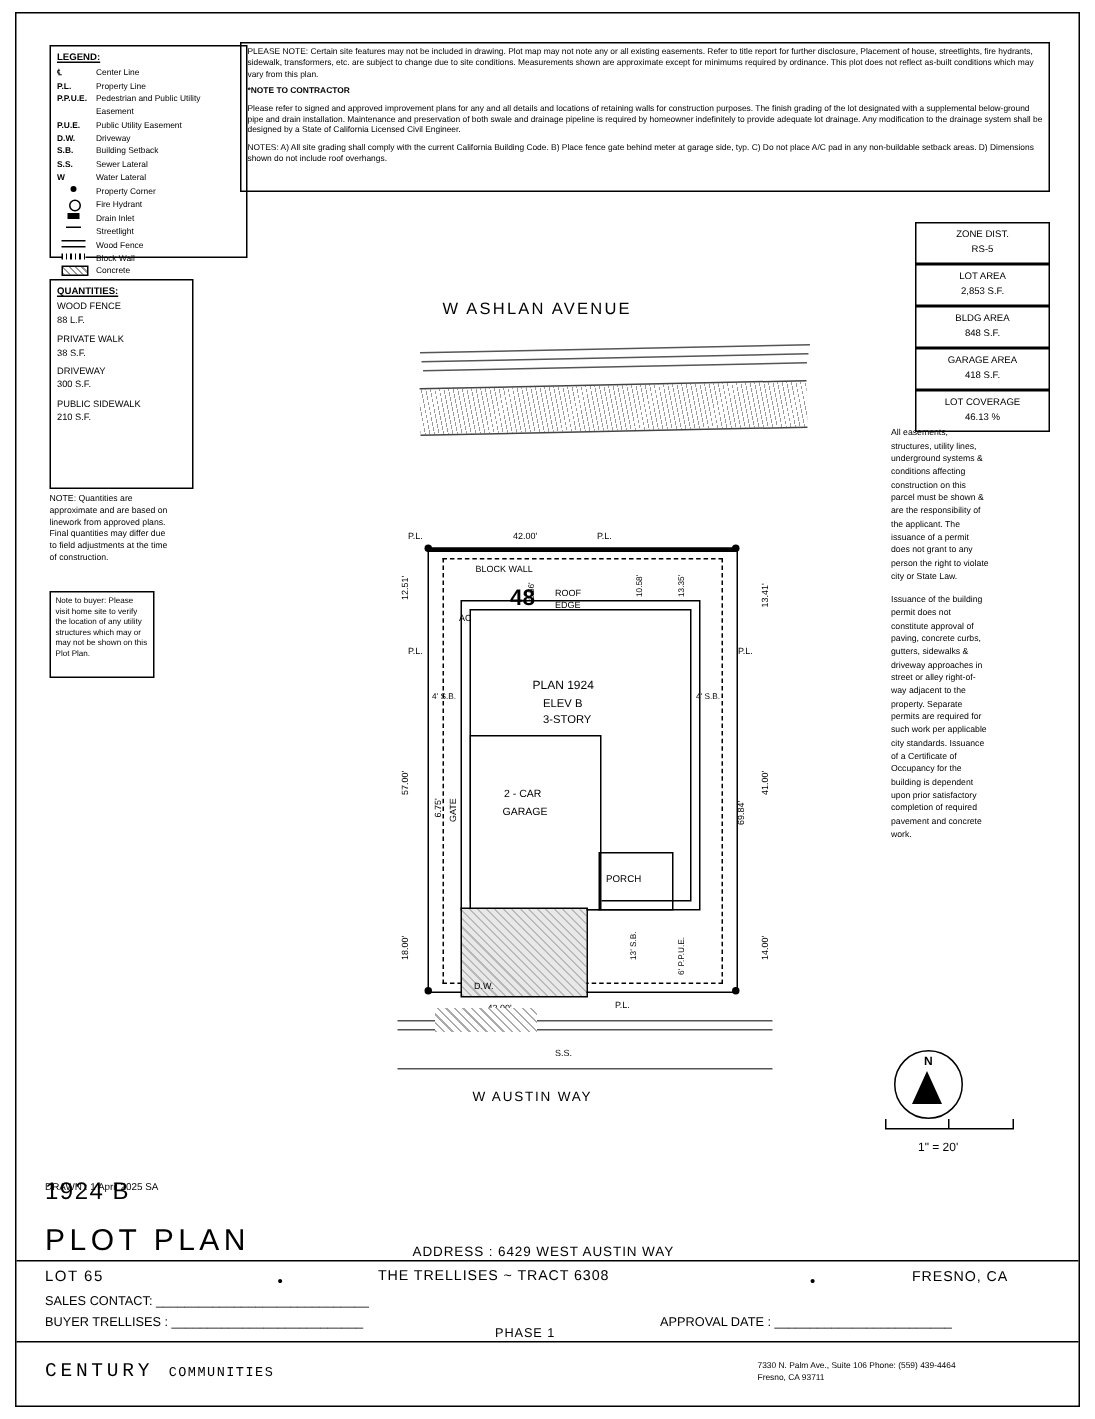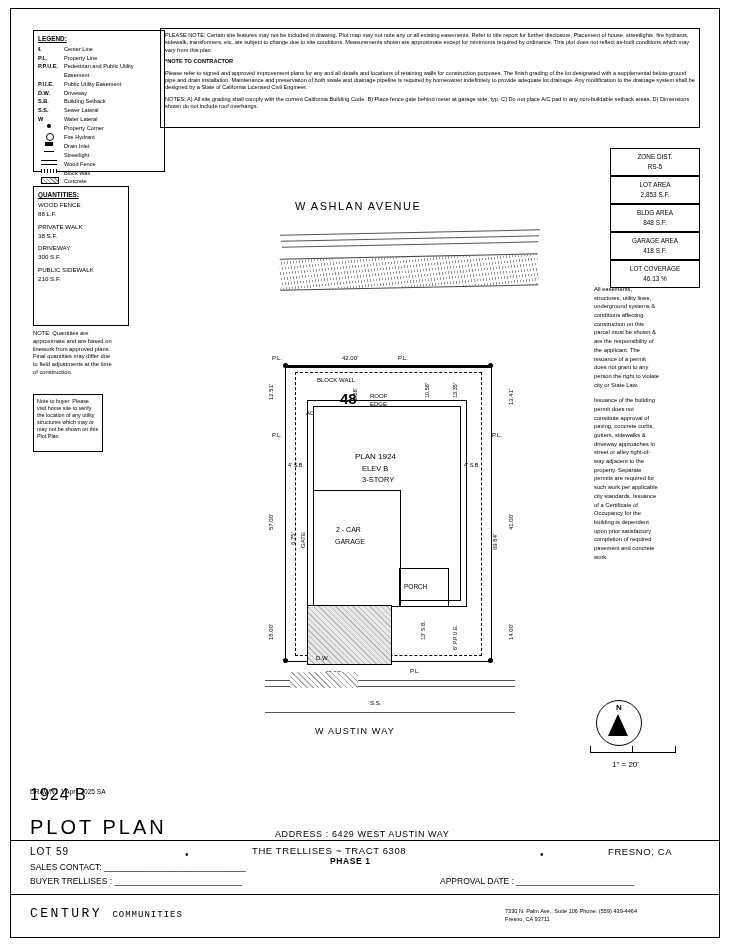--- a/index.html
+++ b/index.html
@@ -216,21 +216,21 @@
   #drawn { position: absolute; left: 30px; top: 788px; font-size: 6.6px; }
   #planno { position: absolute; left: 30px; top: 786px; font-size: 16px; letter-spacing: 1px; }
   #plottitle { position: absolute; left: 30px; top: 816px; font-size: 20px; letter-spacing: 3px; }
   #addressline { position: absolute; left: 275px; top: 829px; font-size: 9px; letter-spacing: 0.6px; }
 
   .hr { position: absolute; height: 1px; background: #000; }
 
   #lot48 { position: absolute; left: 30px; top: 846px; font-size: 10px; letter-spacing: 1px; }
   #dot1 { position: absolute; left: 185px; top: 849px; font-size: 10px; }
   #tract { position: absolute; left: 252px; top: 845px; font-size: 9.5px; letter-spacing: 0.6px; }
-  #phase { position: absolute; left: 330px; top: 856px; font-size: 8.5px; letter-spacing: 0.6px; font-weight: bold; }
+  #phase { position: absolute; left: 330px; top: 883px; font-size: 8.5px; letter-spacing: 0.6px; }
   #dot2 { position: absolute; left: 540px; top: 849px; font-size: 10px; }
   #fresno { position: absolute; left: 608px; top: 846px; font-size: 9.5px; letter-spacing: 0.6px; }
 
   #salescontact { position: absolute; left: 30px; top: 862px; font-size: 8.5px; }
   #buyersig { position: absolute; left: 30px; top: 876px; font-size: 8.5px; }
   #approval { position: absolute; left: 440px; top: 876px; font-size: 8.5px; }
 
   #century { position: absolute; left: 30px; top: 906px; font-size: 13px; letter-spacing: 2.5px; font-family: Liberation Mono, monospace; }
   #century .cc { font-size: 9px; letter-spacing: 1px; }
   #addr-right { position: absolute; left: 505px; top: 908px; font-size: 5.6px; line-height: 1.4; }
@@ -468,21 +468,21 @@
 
 
   <div id="drawn">DRAWN :  1 April 2025  SA</div>
   <div id="planno">1924  B</div>
   <div id="plottitle">PLOT PLAN</div>
   <div id="addressline">ADDRESS :  6429 WEST AUSTIN WAY</div>
 
   <div class="hr" style="left:11px; top:840px; width:708px;"></div>
   <div class="hr" style="left:11px; top:894px; width:708px;"></div>
 
-  <div id="lot48">LOT  59</div>
+  <div id="lot48">LOT  65</div>
   <div id="dot1">•</div>
   <div id="tract">THE TRELLISES ~ TRACT 6308</div>
   <div id="phase">PHASE 1</div>
   <div id="dot2">•</div>
   <div id="fresno">FRESNO, CA</div>
 
   <div id="salescontact">SALES CONTACT: ______________________________</div>
   <div id="buyersig">BUYER TRELLISES : ___________________________</div>
   <div id="approval">APPROVAL DATE : _________________________</div>
 

